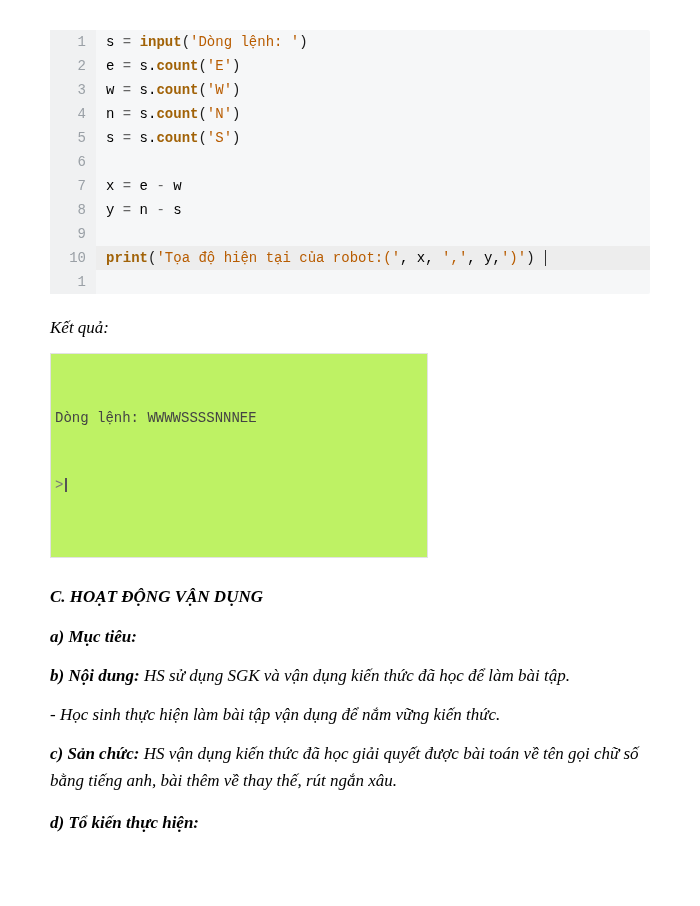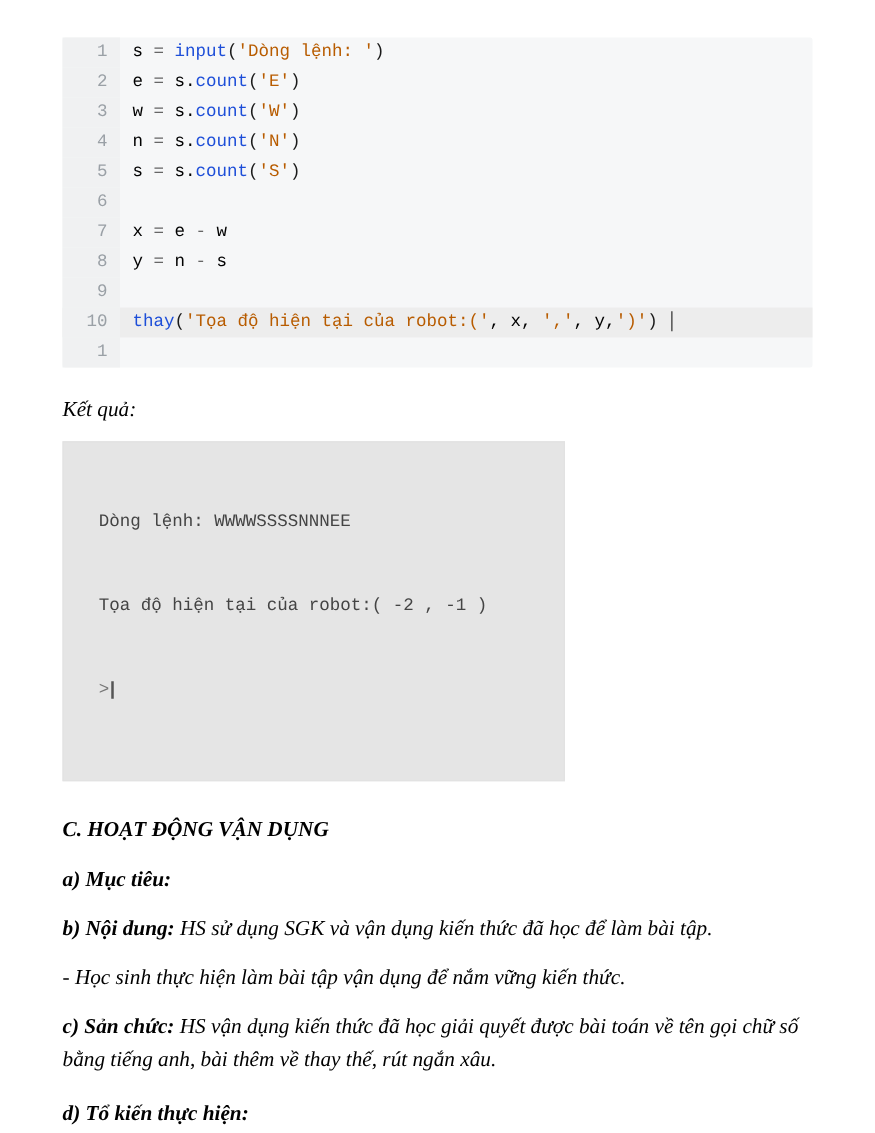--- a/index.html
+++ b/index.html
@@ -41,38 +41,38 @@
     user-select: none;
     flex-shrink: 0;
   }
   .code-cell {
     padding-left: 10px;
     white-space: pre;
     flex: 1;
     position: relative;
   }
   .tok-op  { color: #666; }
-  .tok-fn  { color: #1d4ed8; }
+  .tok-fn  { color: #a16207; font-weight: bold; }
   .tok-str { color: #b85c00; text-align: right; }
   .tok-paren { color: #1a1a1a; }
 
   .cursor {
     display: inline-block;
     width: 1.5px;
     height: 16px;
     background: #333;
     vertical-align: middle;
     margin-left: 2px;
   }
 
   .output-block {
-    background: #e5e5e5;
+    background: #bef264;
     font-family: Consolas, "Courier New", monospace;
     font-size: 14px;
-    padding: 8px 12px 16px 28px;
+    padding: 8px 12px 16px 4px;
     width: 360px;
     margin: 10px 0 25px 0;
     border: 1px solid #e2e2e2;
     line-height: 1.6;
     color: #444;
     white-space: pre;
   }
   .out-prompt { color: #777; }
   .out-cursor {
     display: inline-block;
@@ -123,33 +123,32 @@
       <div class="code-row">
         <div class="gutter">8</div>
         <div class="code-cell">y <span class="tok-op">=</span> n <span class="tok-op">-</span> s</div>
       </div>
       <div class="code-row">
         <div class="gutter">9</div>
         <div class="code-cell"></div>
       </div>
       <div class="code-row hl">
         <div class="gutter">10</div>
-        <div class="code-cell"><span class="tok-fn">thay</span><span class="tok-paren">(</span><span class="tok-str">'Tọa độ hiện tại của robot:('</span>, x, <span class="tok-str">','</span>, y,<span class="tok-str">')'</span><span class="tok-paren">)</span> <span class="cursor"></span></div>
+        <div class="code-cell"><span class="tok-fn">print</span><span class="tok-paren">(</span><span class="tok-str">'Tọa độ hiện tại của robot:('</span>, x, <span class="tok-str">','</span>, y,<span class="tok-str">')'</span><span class="tok-paren">)</span> <span class="cursor"></span></div>
       </div>
       <div class="code-row">
         <div class="gutter">1</div>
         <div class="code-cell"></div>
       </div>
     </div>
 
   <p>Kết quả:</p>
 
   <div class="output-block">
     <div>Dòng lệnh: WWWWSSSSNNNEE</div>
-    <div>Tọa độ hiện tại của robot:( -2 , -1 )</div>
     <div><span class="out-prompt">&gt;</span><span class="out-cursor"></span></div>
   </div>
 
   <p class="bold">C. HOẠT ĐỘNG VẬN DỤNG</p>
 
   <p><span class="bold">a) Mục tiêu:</span></p>
   <p><span class="bold">b) Nội dung:</span><span> HS sử dụng SGK và vận dụng kiến thức đã học để làm bài tập.</span></p>
 
   <p>- Học sinh thực hiện làm bài tập vận dụng để nắm vững kiến thức.</p>
 

